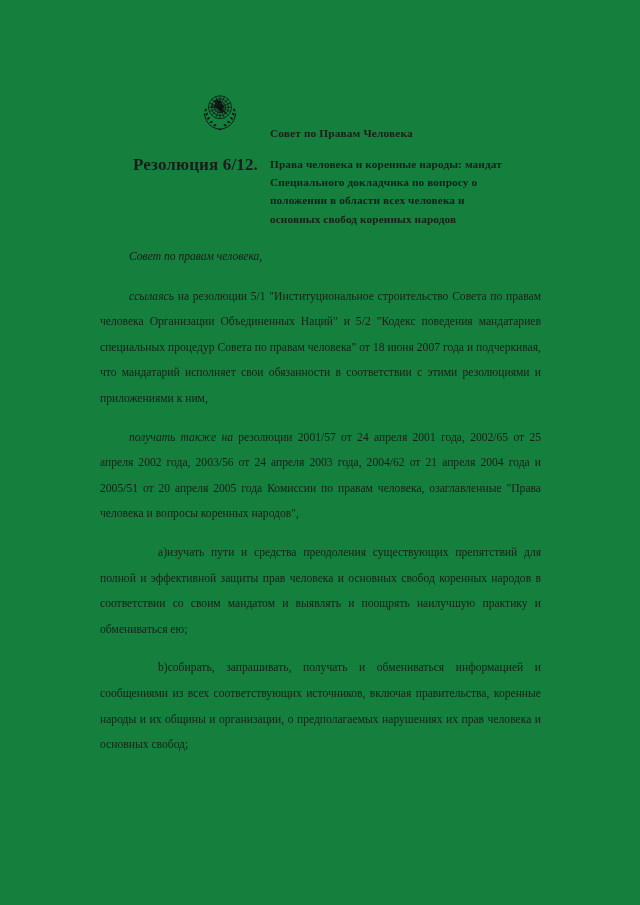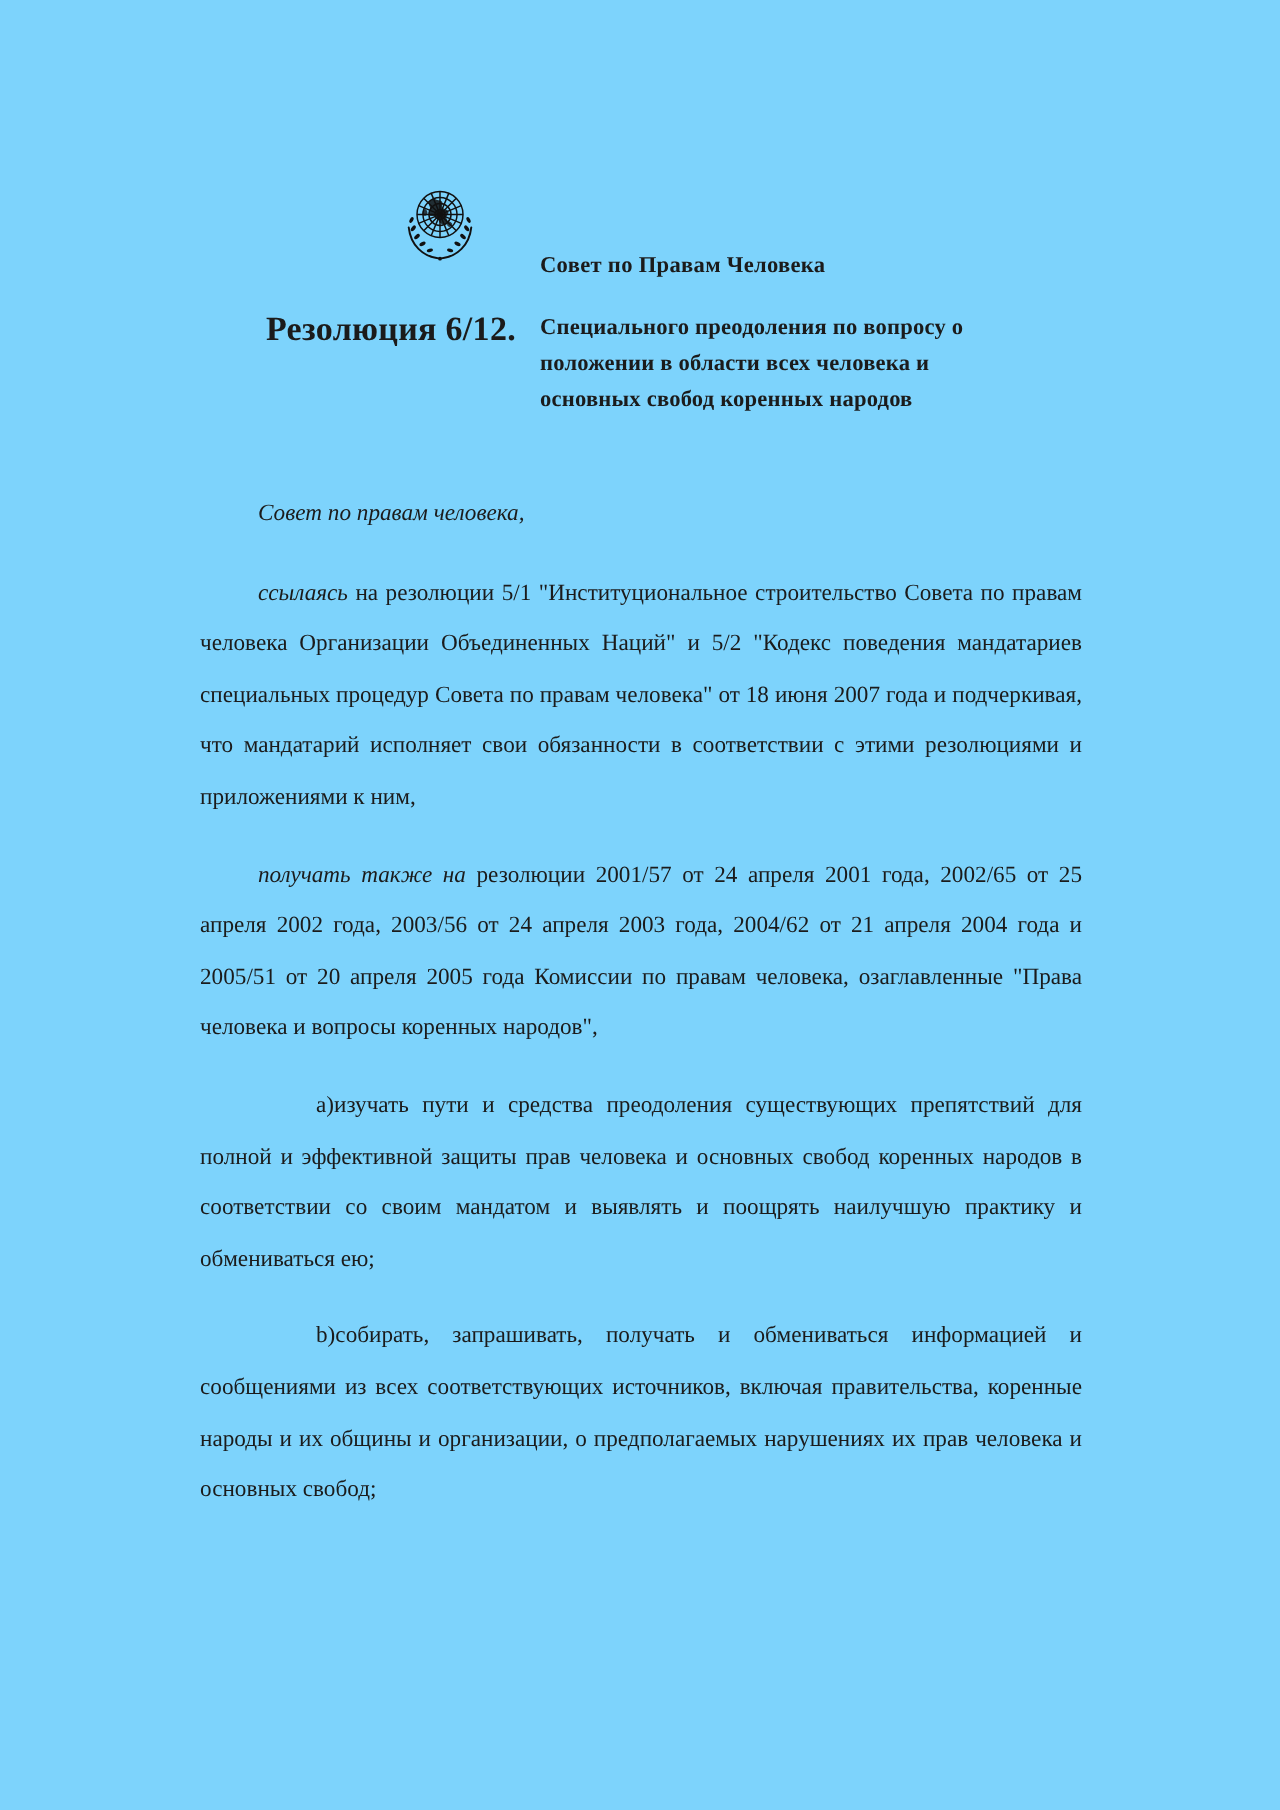--- a/index.html
+++ b/index.html
@@ -14,21 +14,21 @@
     position: relative;
     overflow: hidden;
     font-family: "Liberation Serif", "DejaVu Serif", serif;
     color: #1b1b1b;
     -webkit-font-smoothing: antialiased;
   }
 
   .page {
     position: absolute;
     inset: 0;
-    background: #7dd3fc;
+    background: #15803d;
   }
 
   
   .emblem-wrap {
     position: absolute;
     left: 197px;
     top: 87px;
     width: 46px;
     height: 46px;
   }
@@ -146,21 +146,22 @@
         <circle cx="50" cy="92" r="2"></circle>
       </g>
     </svg>
   </div>
 
   <div class="council-line">Совет по Правам Человека</div>
 
   <div class="res-label">Резолюция 6/12.</div>
 
   <div class="res-title">
-    <span class="tline">Специального преодоления по вопросу о</span>
+    <span class="tline">Права человека и коренные народы:  мандат</span>
+    <span class="tline">Специального докладчика по вопросу о</span>
     <span class="tline">положении в области всех человека и</span>
     <span class="tline">основных свобод коренных народов</span>
   </div>
 
   <div class="body-block">
 
     <p class="para lead">
       <i class="lead-it">Совет по правам человека,</i>
     </p>
 

